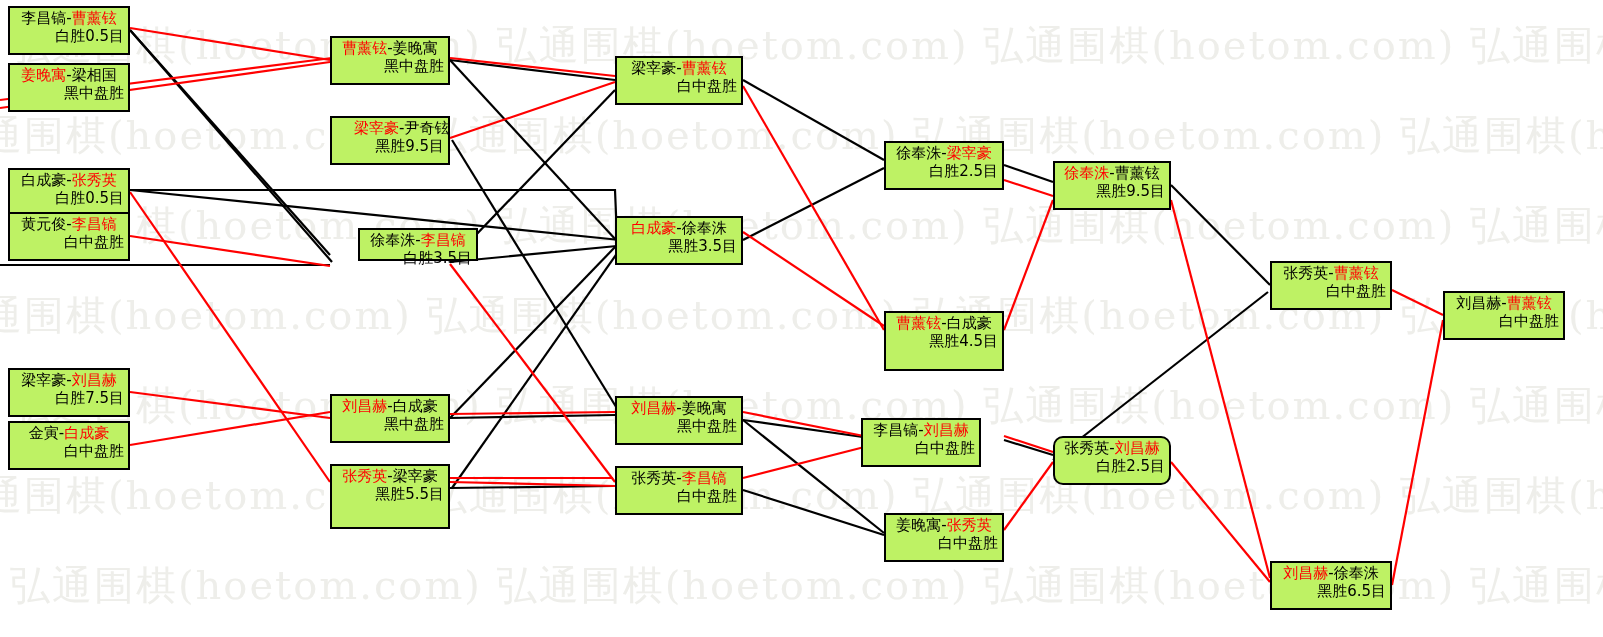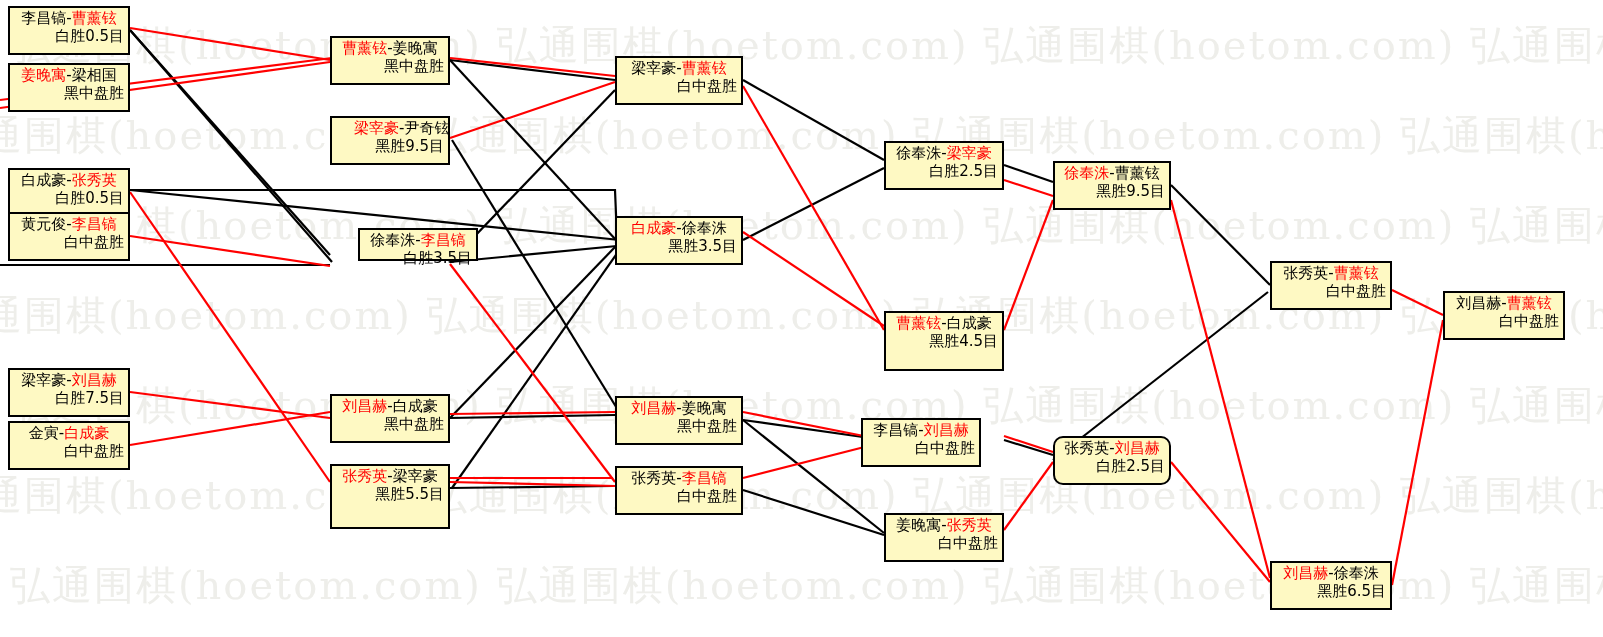--- a/index.html
+++ b/index.html
@@ -8,21 +8,21 @@
 
   
   #watermark{position:absolute;inset:0;pointer-events:none;z-index:1;overflow:hidden;}
   .wm-row{position:absolute;white-space:nowrap;color:#eeeeea;font-size:40px;
           font-family:"DejaVu Serif","Liberation Serif",serif;letter-spacing:2px;}
 
   
   #edges{position:absolute;left:0;top:0;width:1603px;height:637px;z-index:2;}
 
   
-  .match{position:absolute;z-index:3;box-sizing:border-box;background:#fef9c3;
+  .match{position:absolute;z-index:3;box-sizing:border-box;background:#bef264;
          border:2px solid #000000;text-align:center;line-height:1.18;
          font-size:15px;color:#000;padding:2px 4px 3px 4px;}
   .match .pair{white-space:nowrap;}
   .match .res{white-space:nowrap;text-align:right;}
   .r{color:#ff0000;}
   .k{color:#000000;}
   .sep{color:#000;}
 </style>
 </head>
 <body>

